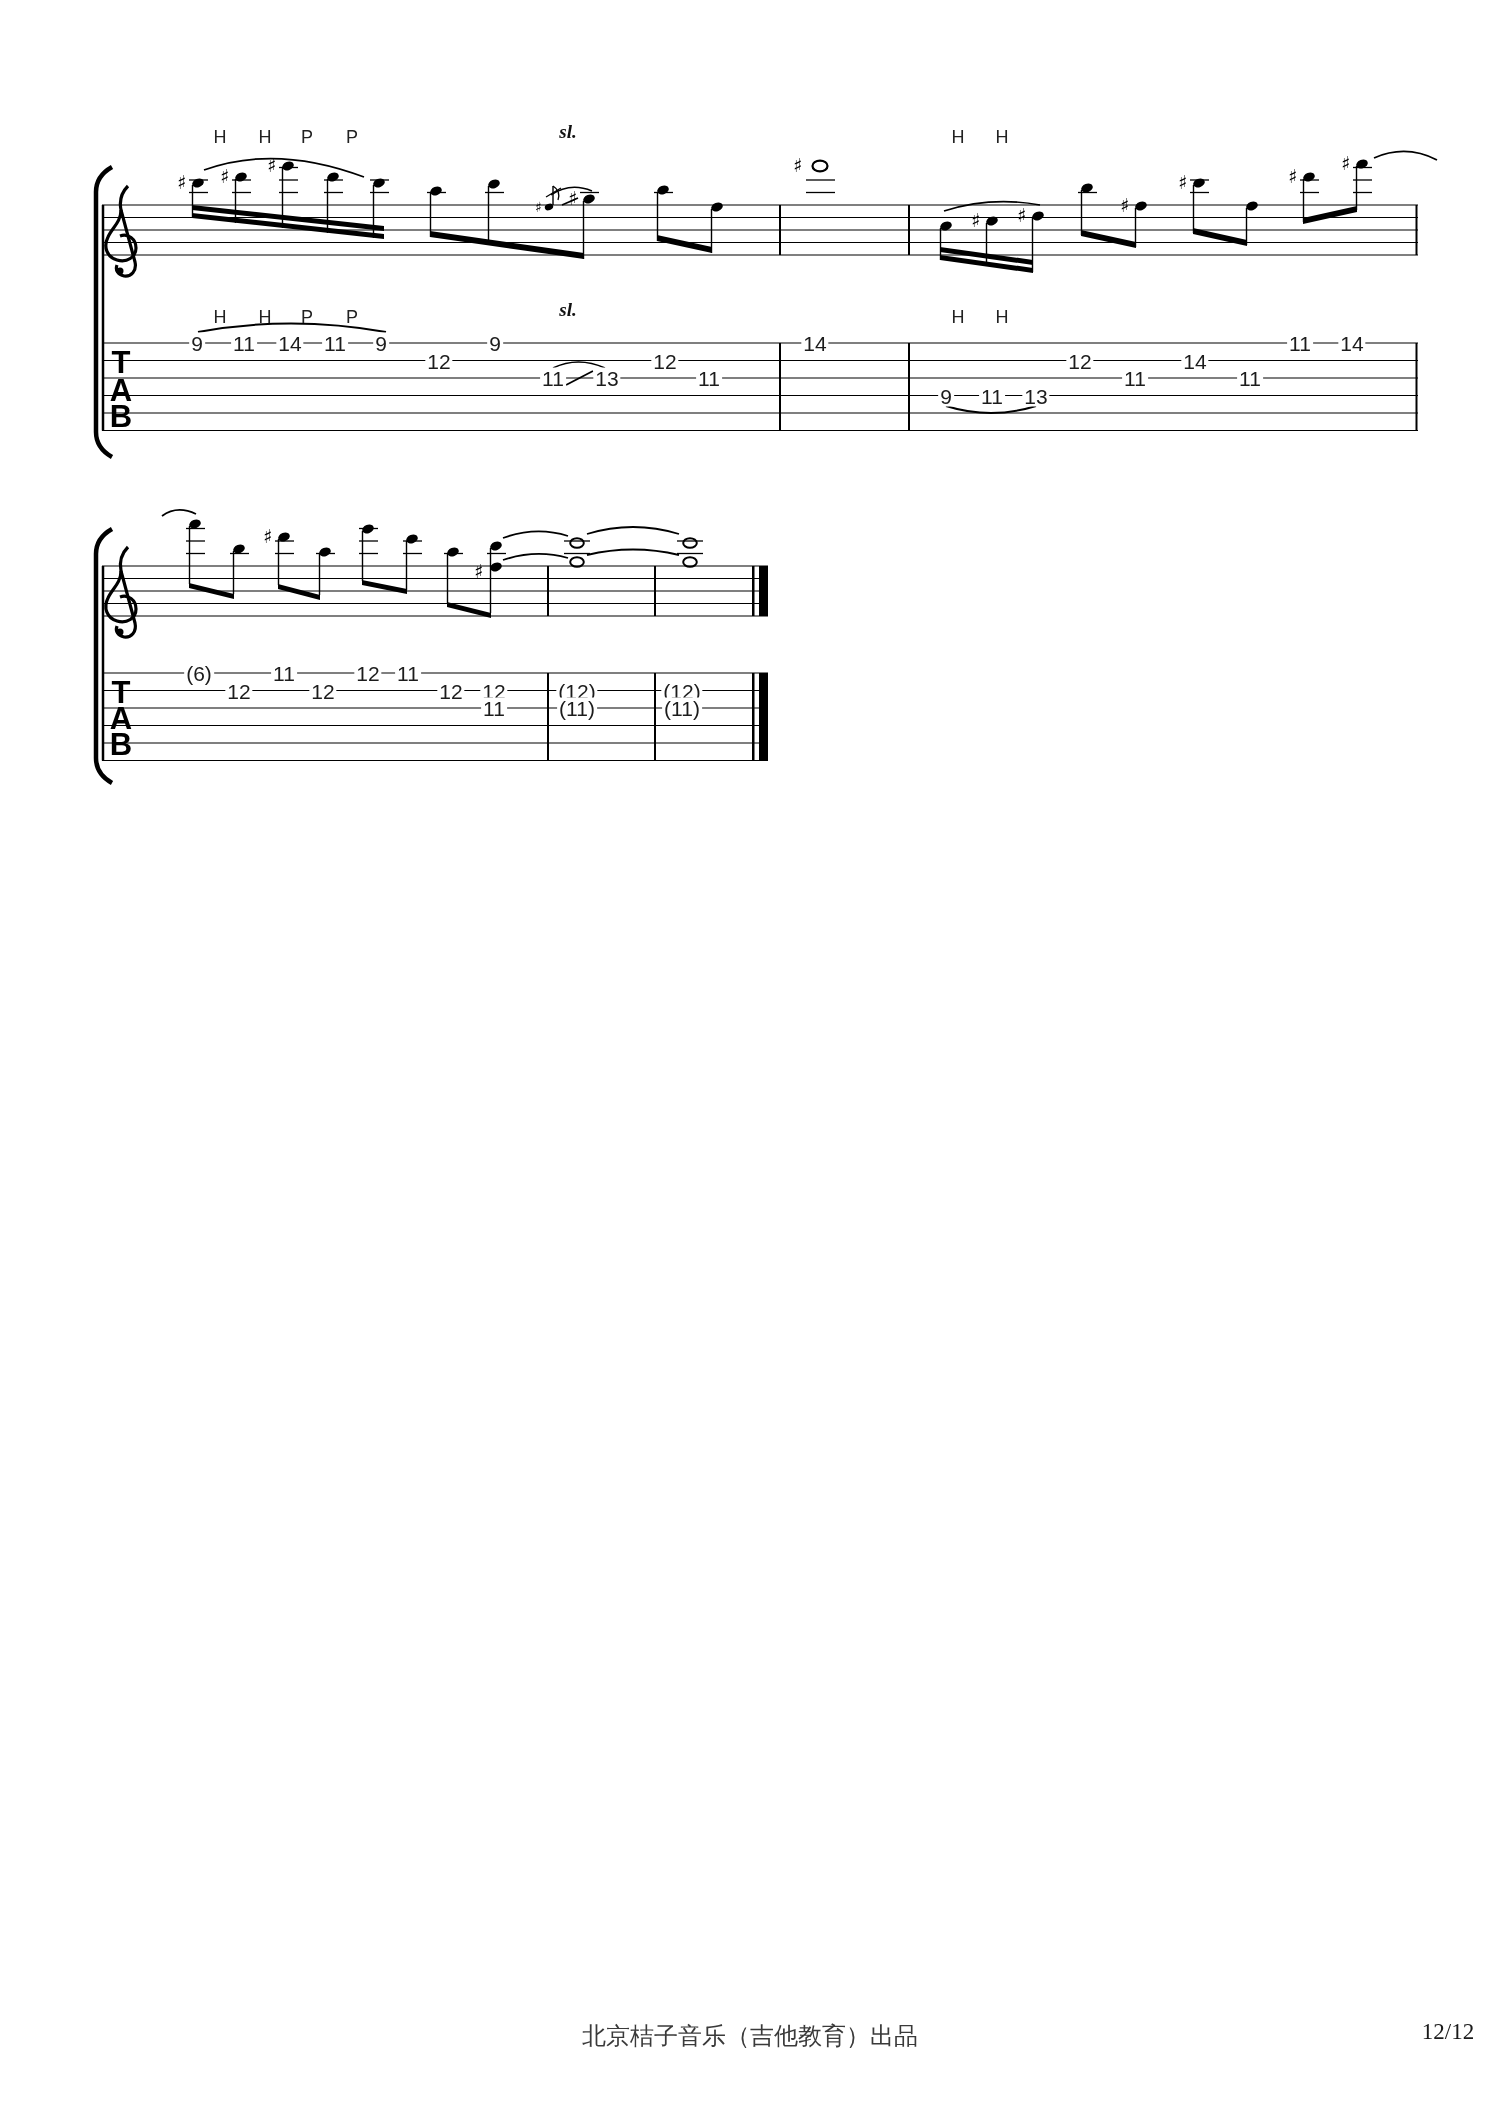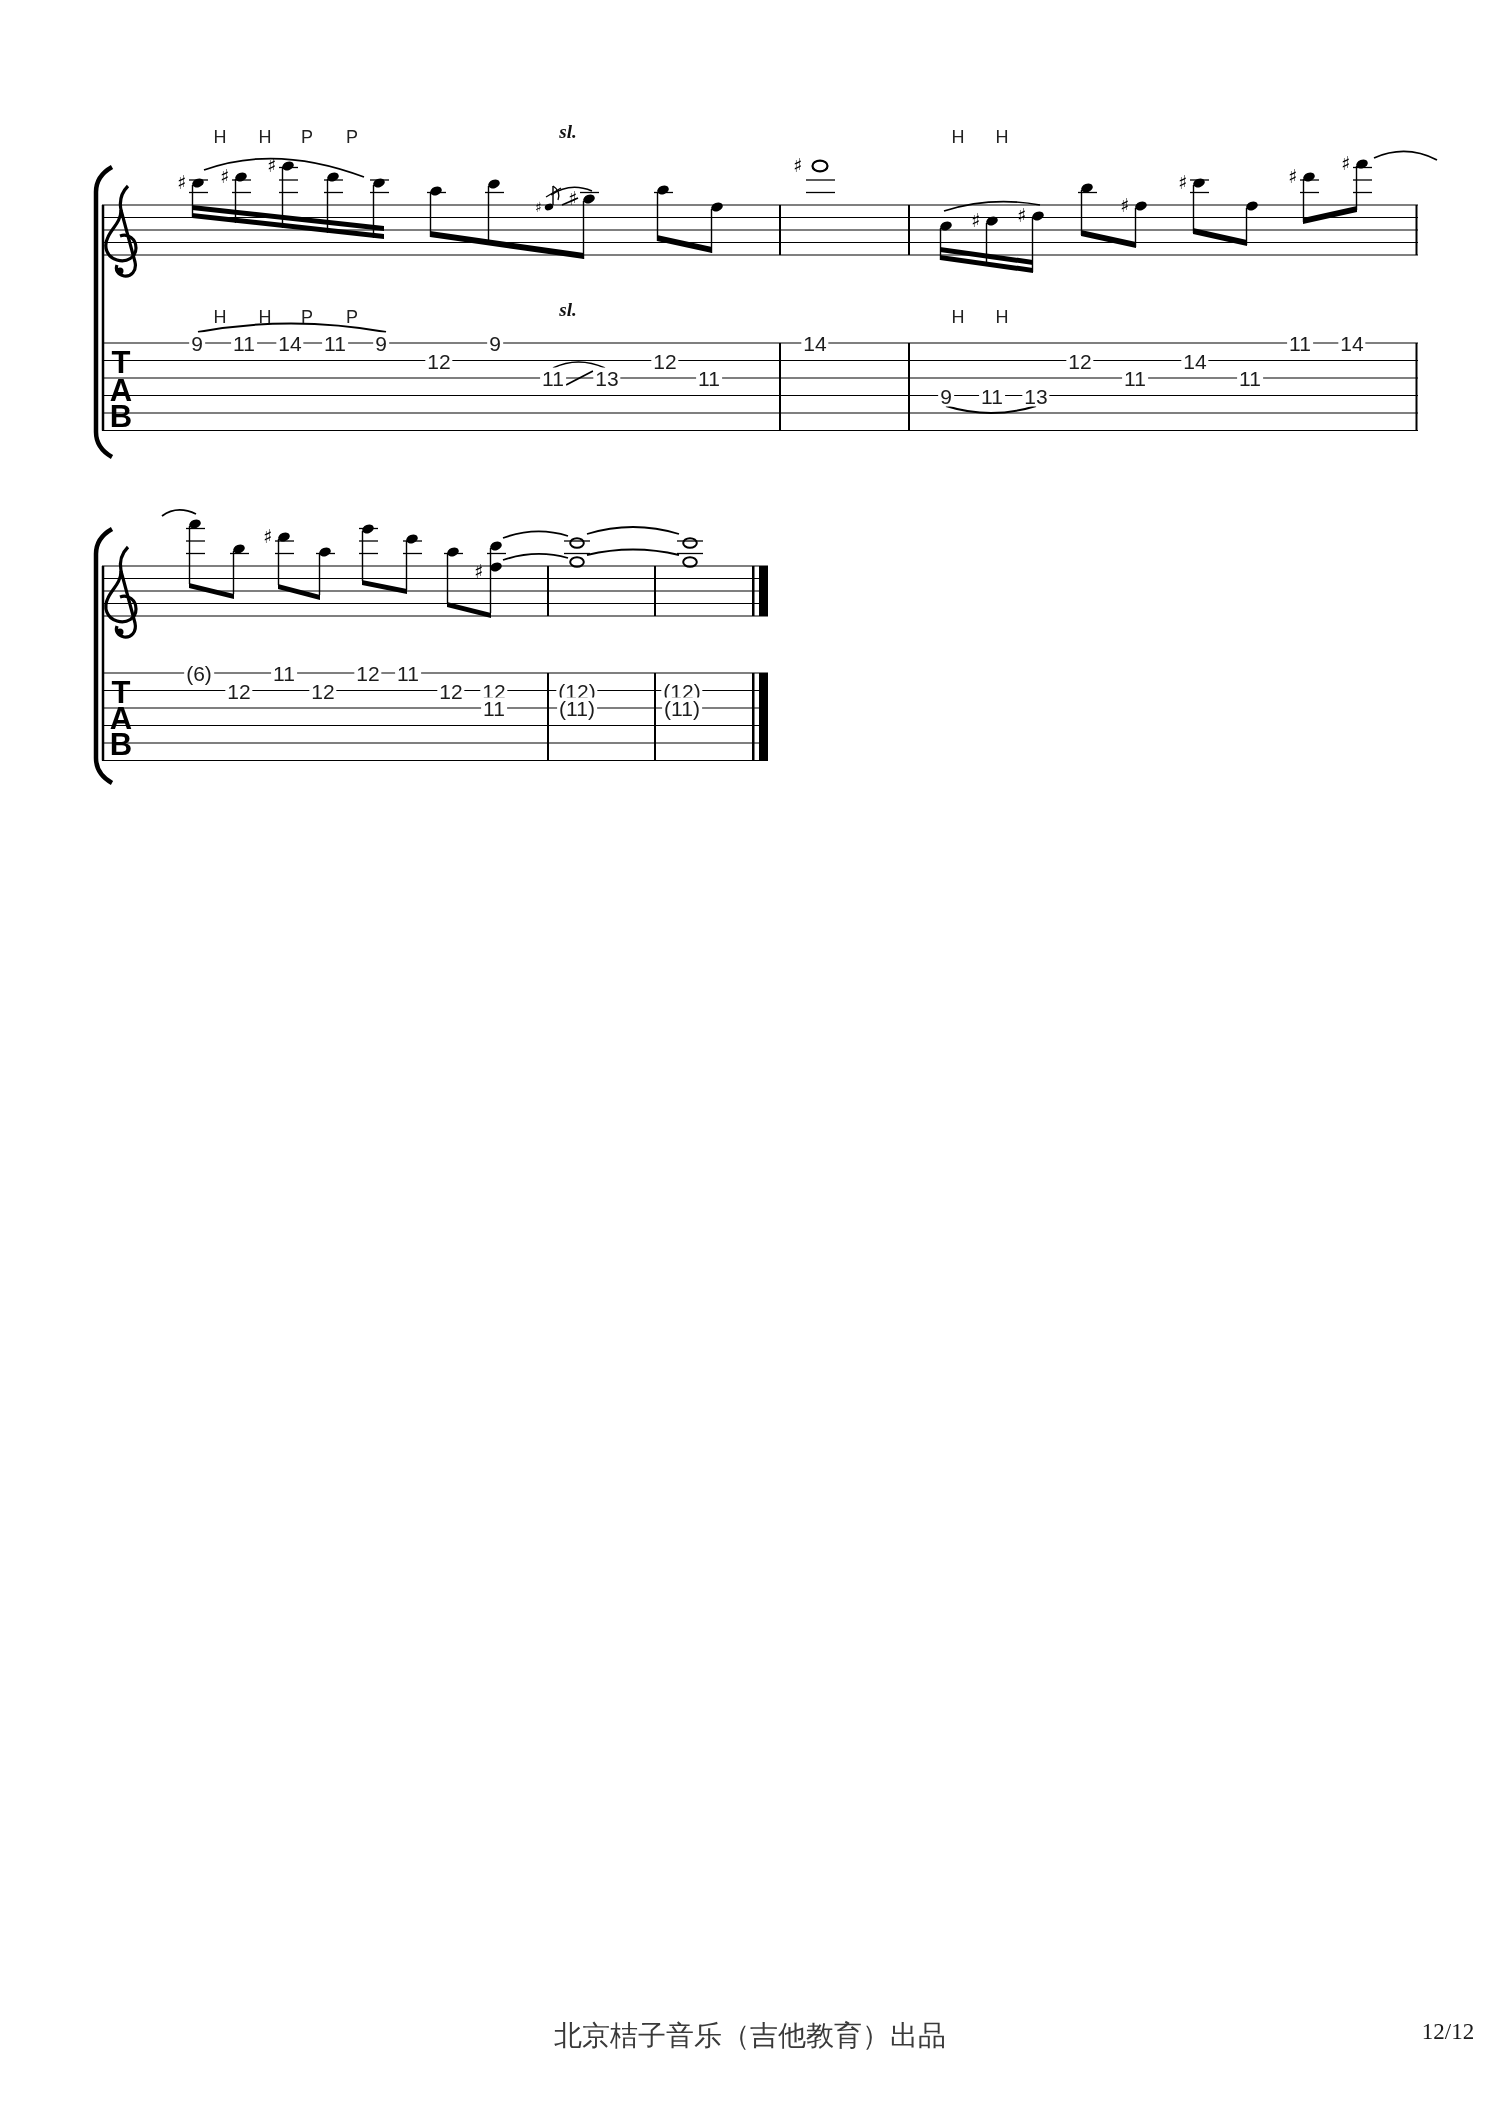--- a/index.html
+++ b/index.html
@@ -7,21 +7,21 @@
         font-family:"Liberation Sans",sans-serif;overflow:hidden;}
   svg.score{position:absolute;left:0;top:0;}
   .overlay{position:absolute;left:0;top:0;width:100%;height:100%;}
   .overlay span{position:absolute;transform:translate(-50%,-50%);white-space:nowrap;}
   .tab-number{font-size:21px;color:#1c1c1c;background:#ffffff;padding:0 2px;line-height:1;}
   .tab-letter{font-size:31px;font-weight:bold;color:#000;line-height:1;letter-spacing:0;}
   .technique-label{font-size:18px;color:#222;line-height:1;}
   .slide-label{font-family:"Liberation Serif",serif;font-style:italic;font-weight:bold;
                font-size:19px;color:#111;line-height:1;}
   .footer-text{position:absolute;left:50%;top:2036px;transform:translate(-50%,-50%);
-               font-size:28px;color:#3a3a3a;}
+               font-size:24px;color:#3a3a3a;}
   .page-number{position:absolute;left:1448px;top:2032px;transform:translate(-50%,-50%);
                font-family:"Liberation Serif",serif;font-size:23px;color:#1a1a1a;}
   .sharp{font-family:"DejaVu Sans",sans-serif;font-size:19px;fill:#000;}
   .sharp-small{font-family:"DejaVu Sans",sans-serif;font-size:14px;fill:#000;}
 </style>
 </head>
 <body>
 
 <div class="page">
 

